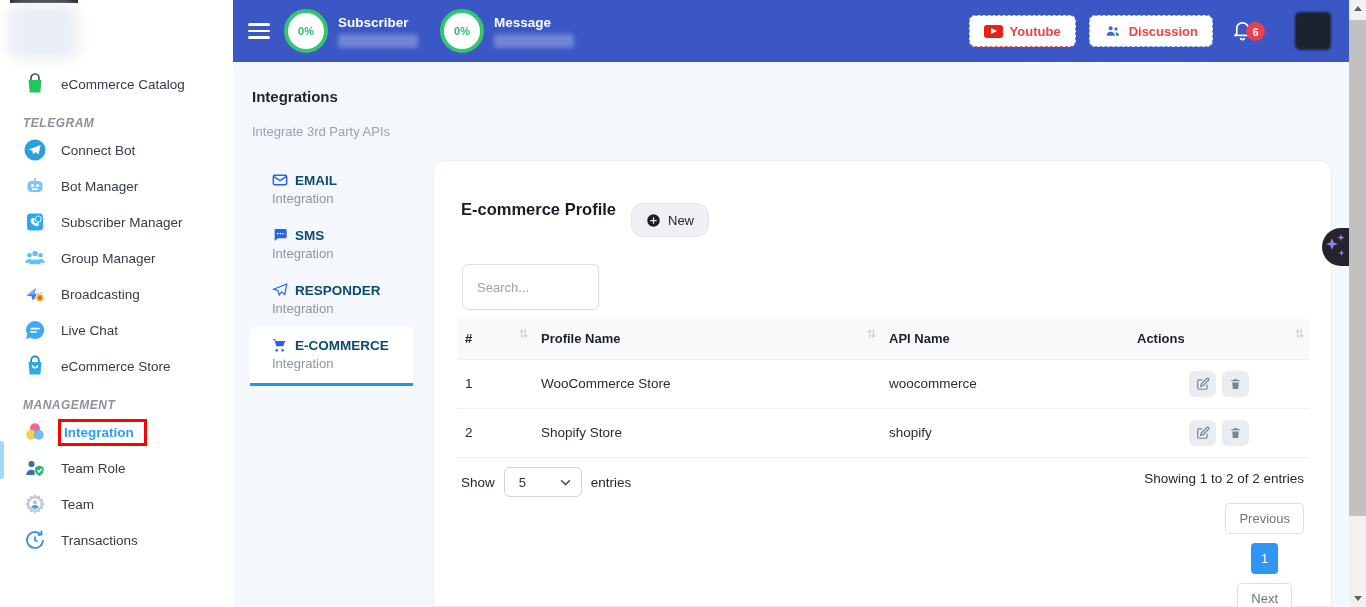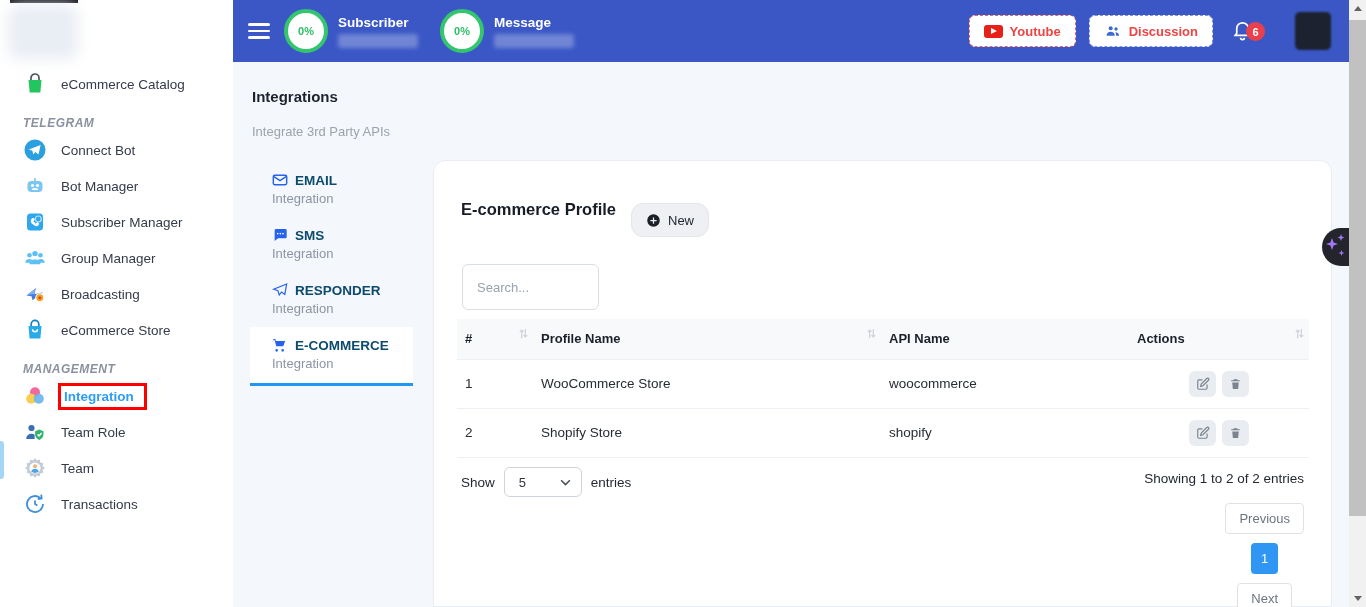--- a/index.html
+++ b/index.html
@@ -164,20 +164,29 @@
     <div class="s-item">
       <span class="s-icon">
         <svg viewBox="0 0 24 24">
             <path d="M3.5 13.5l9.5-7.5-1.6 6.2 8.6-2-10.5 8-1-4z" fill="#3f7ede"></path>
             <path d="M4.2 13l8.3-6.6-1.4 5.6z" fill="#85adf2"></path>
             <circle cx="16.8" cy="15.8" r="4" fill="#f6a21e" stroke="#fff" stroke-width="1.1"></circle>
             <circle cx="16.8" cy="15.8" r="1.4" fill="#d43d2a"></circle>
           </svg>
       </span>
       <span class="s-label">Broadcasting</span>
+    </div>
+    <div class="s-item">
+      <span class="s-icon">
+        <svg viewBox="0 0 24 24">
+            <path d="M12 3a9 9 0 00-9 9 8.7 8.7 0 001.3 4.6L3 21l4.6-1.2A9 9 0 1012 3z" fill="#3fa9f5"></path>
+            <path d="M8 10.6h8M8 13.9h5" stroke="#fff" stroke-width="1.7" stroke-linecap="round"></path>
+          </svg>
+      </span>
+      <span class="s-label">Live Chat</span>
     </div>
     <div class="s-item">
       <span class="s-icon">
         <svg viewBox="0 0 24 24">
             <path d="M8.2 8V6.2a3.8 3.8 0 017.6 0V8" fill="none" stroke="#1283c2" stroke-width="1.7"></path>
             <path d="M5.5 8h13l-1.1 12.5H6.6z" fill="#29abe8"></path>
             <path d="M9.5 11.2a2.5 2.5 0 005 0" fill="none" stroke="#fff" stroke-width="1.4"></path>
           </svg>
       </span>
       <span class="s-label">eCommerce Store</span>

